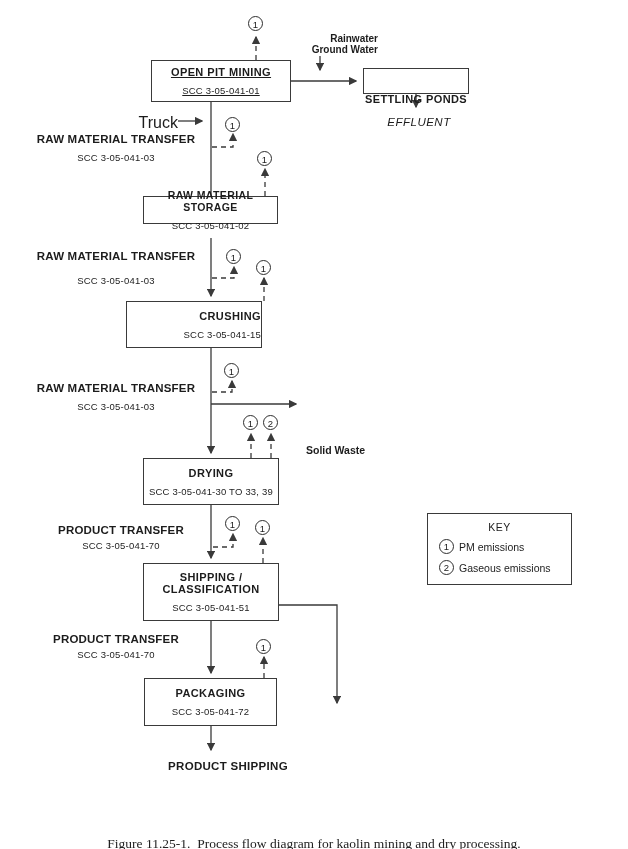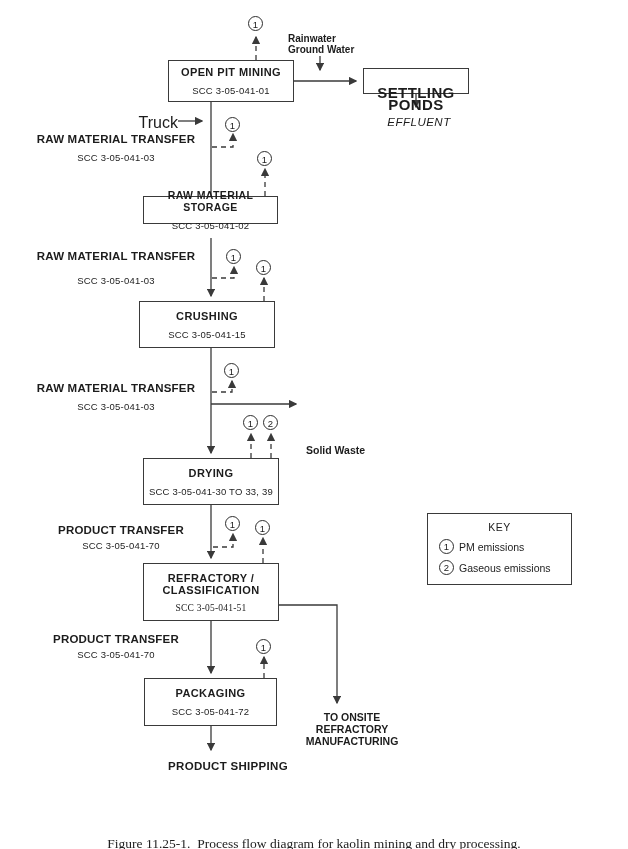--- a/index.html
+++ b/index.html
@@ -16,21 +16,21 @@
   .pbox .title{font-weight:bold;font-size:11px;letter-spacing:.4px;line-height:12px;}
   .pbox .scc{font-size:9.5px;margin-top:7px;letter-spacing:.2px;}
   .circle{
     position:absolute;width:15px;height:15px;border:1.2px solid #2e2e2e;border-radius:50%;
     background:#ffffff;font-size:9.5px;line-height:15px;text-align:center;box-sizing:border-box;
   }
   .sideLabel{position:absolute;text-align:center;width:176px;}
   .sideLabel .t{font-weight:bold;font-size:11.5px;letter-spacing:.2px;line-height:13px;}
   .sideLabel .s{font-size:9.5px;margin-top:6px;letter-spacing:.2px;}
   .flowLabel{position:absolute;}
-  .lbl-rain{left:288px;top:33px;width:90px;text-align:left;font-size:10px;font-weight:600;line-height:11px;}
+  .lbl-rain{left:288px;top:33px;width:90px;text-align:right;font-size:10px;font-weight:600;line-height:11px;}
   .lbl-truck{left:138px;top:114px;width:40px;text-align:right;font-size:16px;}
   .lbl-effluent{left:383px;top:116px;width:72px;text-align:center;font-size:11.5px;letter-spacing:.5px;font-style:italic;}
   .lbl-solidwaste{left:306px;top:397px;font-size:10.5px;font-weight:600;margin-top:47px;}
   .lbl-shipping{left:160px;top:760px;width:136px;text-align:center;font-size:11.5px;font-weight:bold;letter-spacing:.3px;}
   .lbl-refractory{left:296px;top:711px;width:112px;text-align:center;font-size:10.5px;font-weight:bold;line-height:12px;}
   .keybox{
     position:absolute;left:427px;top:513px;width:145px;height:72px;border:1.4px solid #3a3a3a;
     background:#fff;box-sizing:border-box;
   }
   .keybox .ktitle{text-align:center;font-size:10.5px;margin-top:7px;letter-spacing:.5px;}
@@ -81,48 +81,48 @@
         <path d="M212,392 H232 V381" marker-end="url(#ah)"></path>
         <path d="M251,458 V434" marker-end="url(#ah)"></path>
         <path d="M271,458 V434" marker-end="url(#ah)"></path>
         <path d="M213,547 H233 V534" marker-end="url(#ah)"></path>
         <path d="M263,563 V538" marker-end="url(#ah)"></path>
         <path d="M264,678 V657" marker-end="url(#ah)"></path>
       </g>
     </g>
   </svg>
 
-  <div class="pbox" style="left:168px;top:60px;width:126px;height:42px;">
+  <div class="pbox" style="left:151px;top:60px;width:140px;height:42px;text-decoration:underline;">
     <div class="title">OPEN PIT MINING</div>
     <div class="scc">SCC 3-05-041-01</div>
   </div>
 
   <div class="pbox" style="left:363px;top:68px;width:106px;height:26px;">
-    <div class="title" style="font-size:15px;margin-top:36px;">SETTLING PONDS</div>
+    <div class="title" style="font-size:11px;margin-top:36px;">SETTLING PONDS</div>
   </div>
 
   <div class="pbox" style="left:143px;top:196px;width:135px;height:28px;">
     <div class="title" style="font-size:10.5px;">RAW MATERIAL STORAGE</div>
     <div class="scc">SCC 3-05-041-02</div>
   </div>
 
-  <div class="pbox" style="left:139px;top:301px;width:136px;height:47px;">
+  <div class="pbox" style="left:126px;top:301px;width:136px;height:47px;align-items:flex-end;">
     <div class="title">CRUSHING</div>
     <div class="scc">SCC 3-05-041-15</div>
   </div>
 
   <div class="pbox" style="left:143px;top:458px;width:136px;height:47px;">
     <div class="title">DRYING</div>
     <div class="scc">SCC 3-05-041-30 TO 33, 39</div>
   </div>
 
   <div class="pbox" style="left:143px;top:563px;width:136px;height:58px;">
-    <div class="title">REFRACTORY /</div>
+    <div class="title">SHIPPING /</div>
     <div class="title">CLASSIFICATION</div>
-    <div class="scc" style="font-family:Liberation Serif, serif;">SCC 3-05-041-51</div>
+    <div class="scc" style="">SCC 3-05-041-51</div>
   </div>
 
   <div class="pbox" style="left:144px;top:678px;width:133px;height:48px;">
     <div class="title">PACKAGING</div>
     <div class="scc">SCC 3-05-041-72</div>
   </div>
 
   <div class="circle" style="left:248px;top:16px;">1</div>
   <div class="circle" style="left:225px;top:117px;">1</div>
   <div class="circle" style="left:257px;top:151px;">1</div>
@@ -157,25 +157,20 @@
   </div>
 
   <div class="flowLabel lbl-rain">
     <div>Rainwater</div>
     <div>Ground Water</div>
   </div>
   <div class="flowLabel lbl-truck">Truck</div>
   <div class="flowLabel lbl-effluent">EFFLUENT</div>
   <div class="flowLabel lbl-solidwaste">Solid Waste</div>
   <div class="flowLabel lbl-shipping">PRODUCT SHIPPING</div>
-  <div class="flowLabel lbl-refractory">
-    <div>TO ONSITE</div>
-    <div>REFRACTORY</div>
-    <div>MANUFACTURING</div>
-  </div>
 
   <div class="keybox">
     <div class="ktitle">KEY</div>
     <div class="krow">
       <span class="kcircle">1</span>
       <span class="klabel">PM emissions</span>
     </div>
     <div class="krow">
       <span class="kcircle">2</span>
       <span class="klabel">Gaseous emissions</span>

